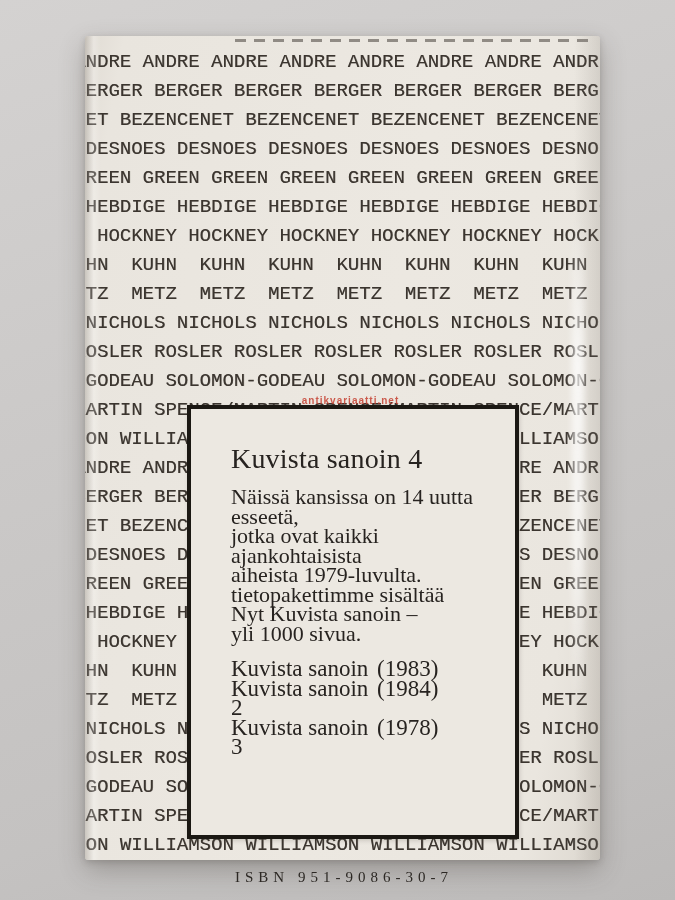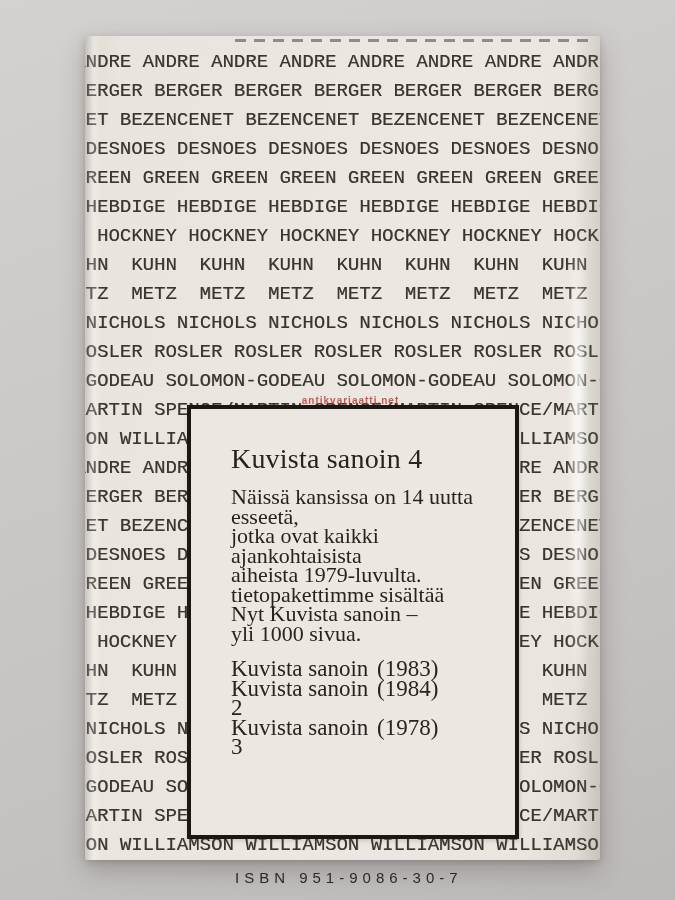--- a/index.html
+++ b/index.html
@@ -44,21 +44,21 @@
     box-sizing:border-box;border:4px solid #1b1813;background:#ece8e1;
     color:#272320;box-shadow:1px 2px 4px rgba(70,64,58,.18);
   }
   .box-title{margin:34px 0 0 40px;font-size:28px;font-weight:normal;letter-spacing:.2px;}
   .box-paragraph{margin:12px 14px 0 40px;font-size:22px;line-height:19.5px;}
   .editions{margin:16px 0 0 40px;font-size:23px;line-height:19.5px;}
   .edition-item{display:flex;}
   .edition-title{display:inline-block;width:146px;}
   .isbn{
     margin:112px 0 0 44px;
-    font-family:Liberation Sans, sans-serif;
+    font-family:Liberation Serif, serif;
     font-size:15px;letter-spacing:5px;color:#2c2824;white-space:nowrap;
   }
   .watermark{
     position:absolute;left:238px;top:395px;width:225px;height:17px;
     font-family:Liberation Sans, sans-serif;font-size:10px;font-weight:bold;
     color:#c43a2b;opacity:.82;text-align:center;letter-spacing:1px;
     filter:blur(.4px);z-index:5;
   }
 </style>
 </head>

